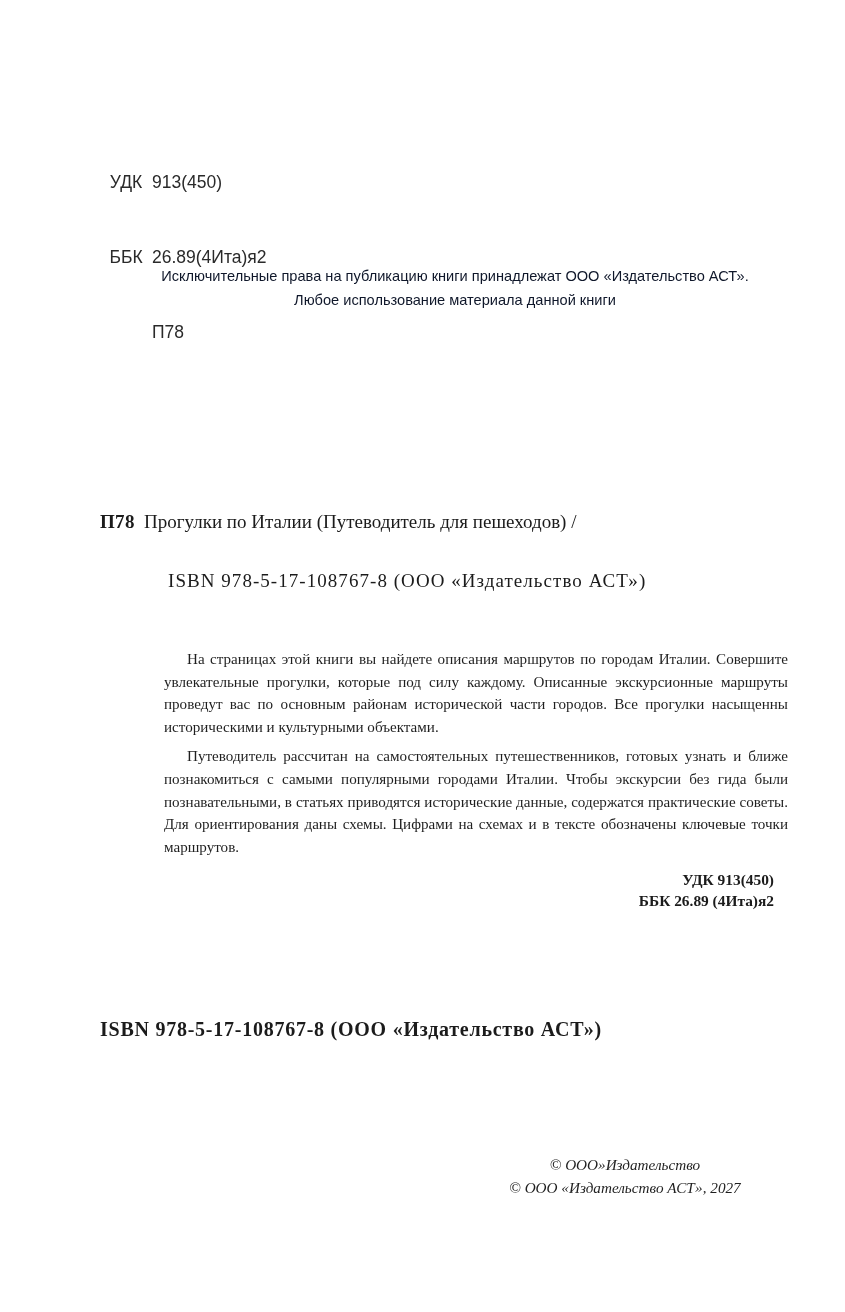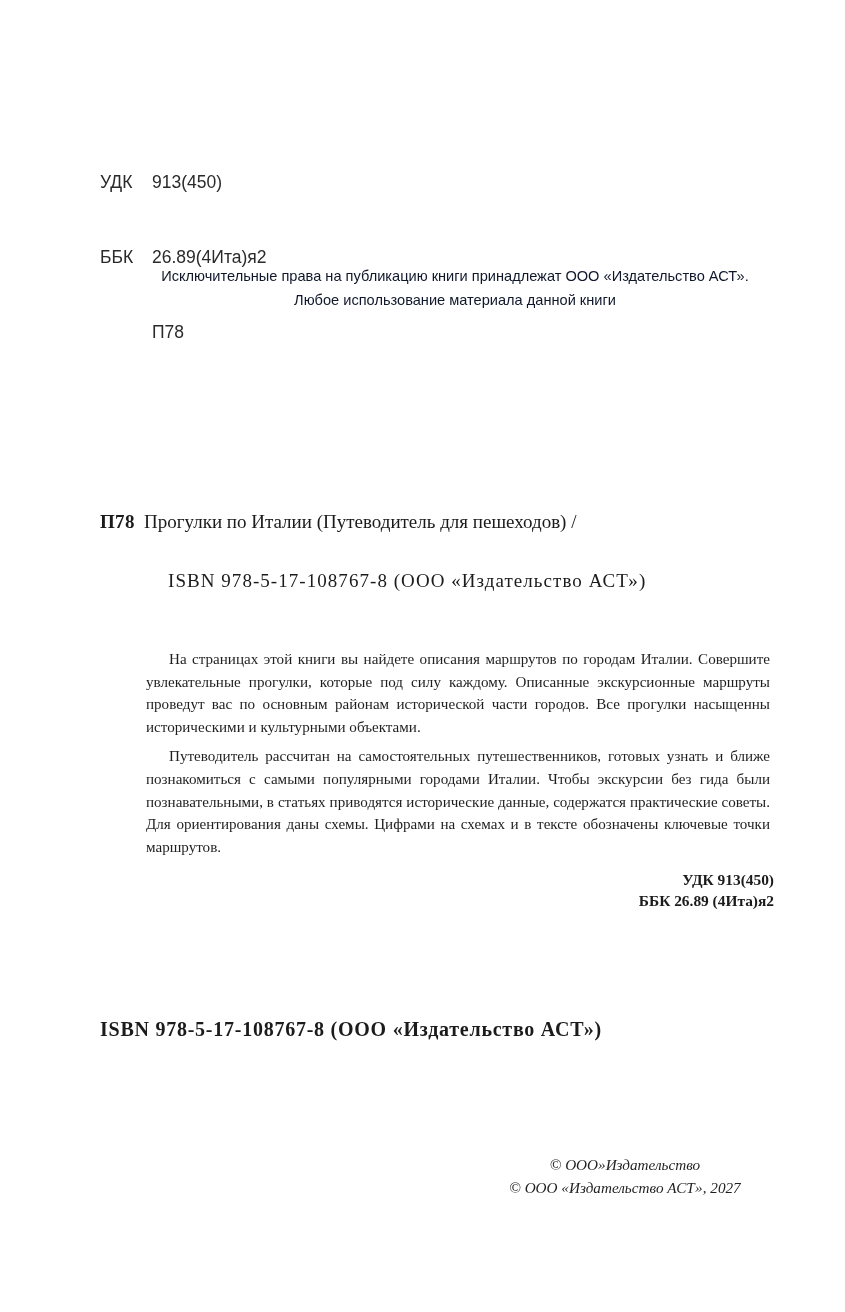--- a/index.html
+++ b/index.html
@@ -35,20 +35,21 @@
     font-family: "Liberation Sans", sans-serif;
     font-size: 17.5px;
     line-height: 25px;
     color: #2a2a2a;
     white-space: pre;
   }
   #udk-block .row { display: block; }
   #udk-block .lbl {
     display: inline-block;
     width: 52px;
+    text-align: center;
   }
   #udk-block .row-indent { padding-left: 52px; }
 
   
   #rights-notice {
     left: 70px;
     top: 264px;
     width: 770px;
     text-align: center;
     font-family: "Liberation Sans", sans-serif;
@@ -83,21 +84,21 @@
     position: absolute;
     left: 168px;
     top: 570px;
     font-size: 19px;
     letter-spacing: 1.05px;
     white-space: nowrap;
   }
 
   
   #annotation {
-    left: 146px;
+    left: 164px;
     top: 648px;
     width: 624px;
     font-size: 15.1px;
     line-height: 22.6px;
     text-align: justify;
     color: #1f1f1f;
   }
   #annotation p {
     margin: 0 0 7px 0;
     text-indent: 23px;

